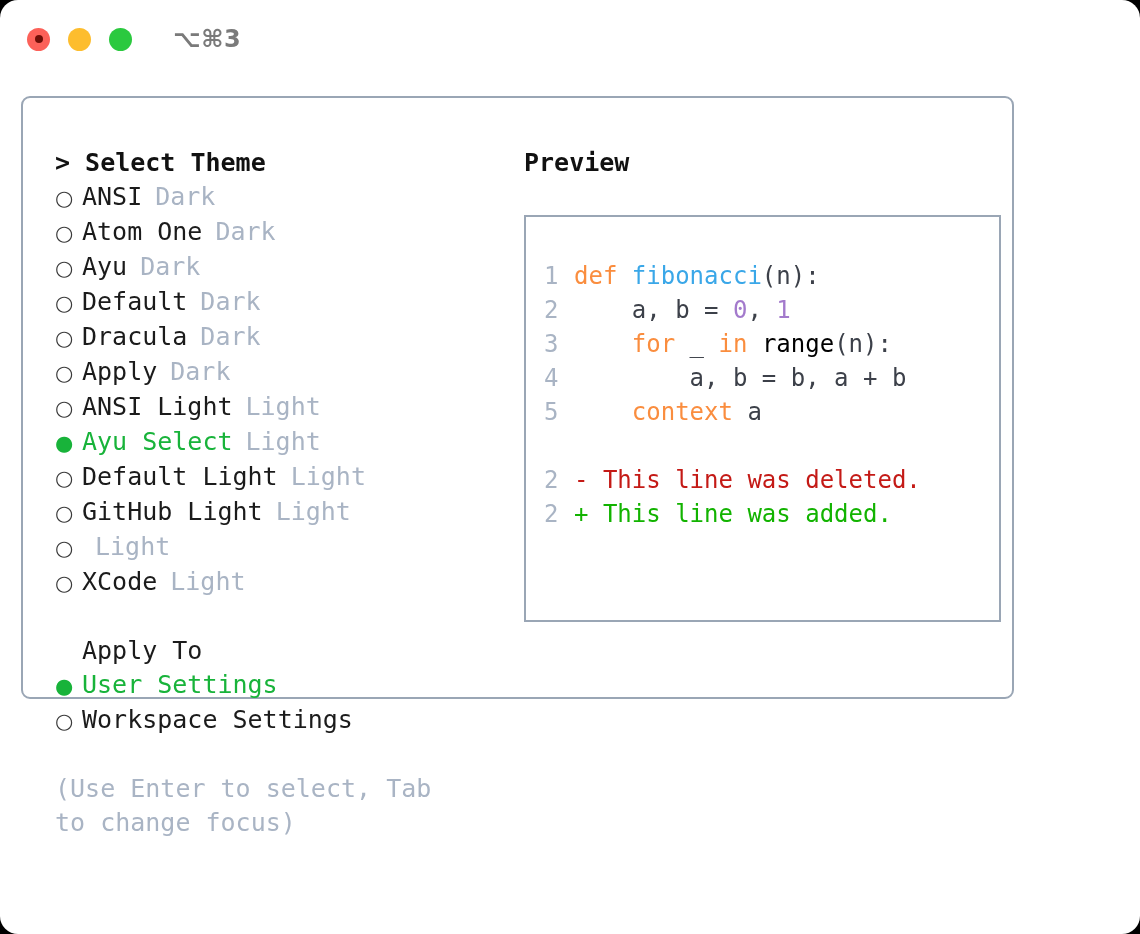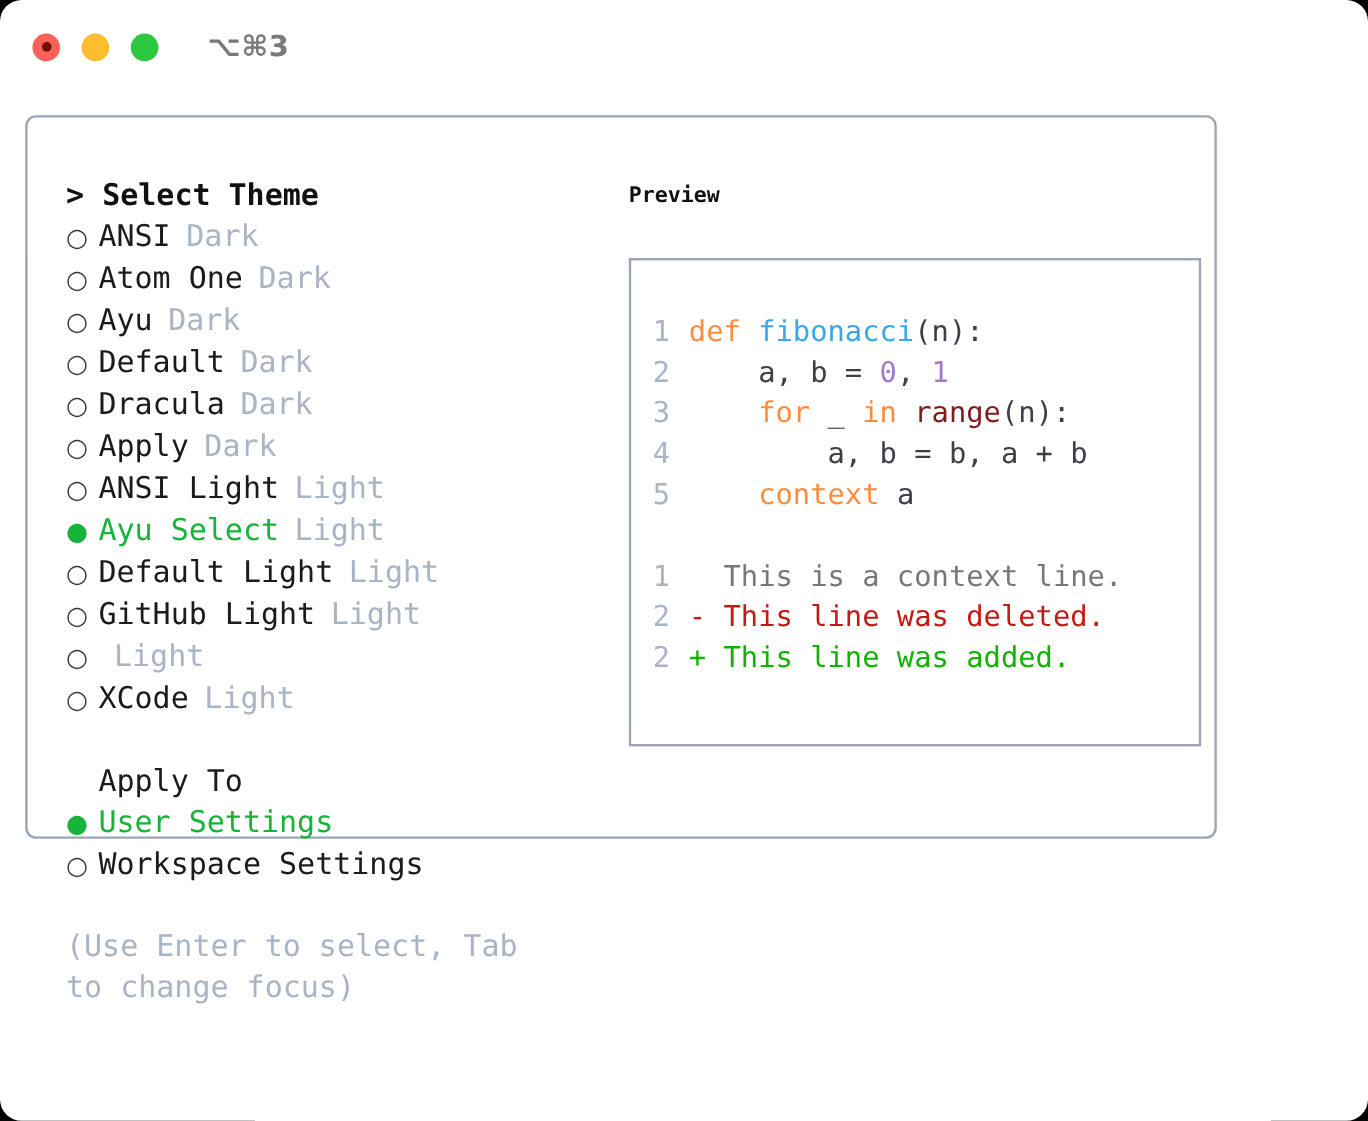--- a/index.html
+++ b/index.html
@@ -126,21 +126,21 @@
     max-width: 410px;
   }
 
   
   .right-col {
     flex: 1;
     padding-left: 20px;
   }
 
   .preview-title {
-    font-size: 18px;
+    font-size: 25px;
     line-height: 34px;
     font-weight: bold;
     color: #111111;
   }
 
   .preview-box {
     margin-top: 35px;
     width: 477px;
     height: 407px;
     border: 2px solid #9aa6b5;
@@ -158,21 +158,21 @@
   .ln {
     display: inline-block;
     width: 30px;
     color: #a9b4c4;
     text-align: left;
   }
 
   .kw   { color: #fa8d3e; }
   .fn   { color: #3aa7e8; }
   .num  { color: #a37acc; }
-  .call { color: #7f1d1d; }
+  .call { color: #000000; }
   .pl   { color: #3c4049; }
 
   .blank-line { height: 34px; }
 
   .diff-ctx { color: #787878; }
   .diff-del { color: #c41a16; }
   .diff-add { color: #12b300; }
 </style>
 </head>
 <body>
@@ -297,21 +297,20 @@
             <div class="code-line"><span class="ln">3</span><span class="pl">    </span><span class="kw">for</span><span class="pl"> _ </span><span class="kw">in</span><span class="pl"> </span><span class="call">range</span><span class="pl">(n):</span></div>
 
             <div class="code-line"><span class="ln">4</span><span class="pl">        a, b = b, a + b</span></div>
 
             <div class="code-line"><span class="ln">5</span><span class="pl">    </span><span class="kw">context</span><span class="pl"> a</span></div>
           </div>
 
           <div class="blank-line"></div>
 
           <div>
-            <div class="code-line"><span class="ln">1</span><span class="diff-ctx"> </span><span class="diff-ctx"> This is a context line.</span></div>
 
             <div class="code-line"><span class="ln">2</span><span class="diff-del">-</span><span class="diff-del"> This line was deleted.</span></div>
 
             <div class="code-line"><span class="ln">2</span><span class="diff-add">+</span><span class="diff-add"> This line was added.</span></div>
           </div>
 
         </div>
       </div>
 
     </div>

